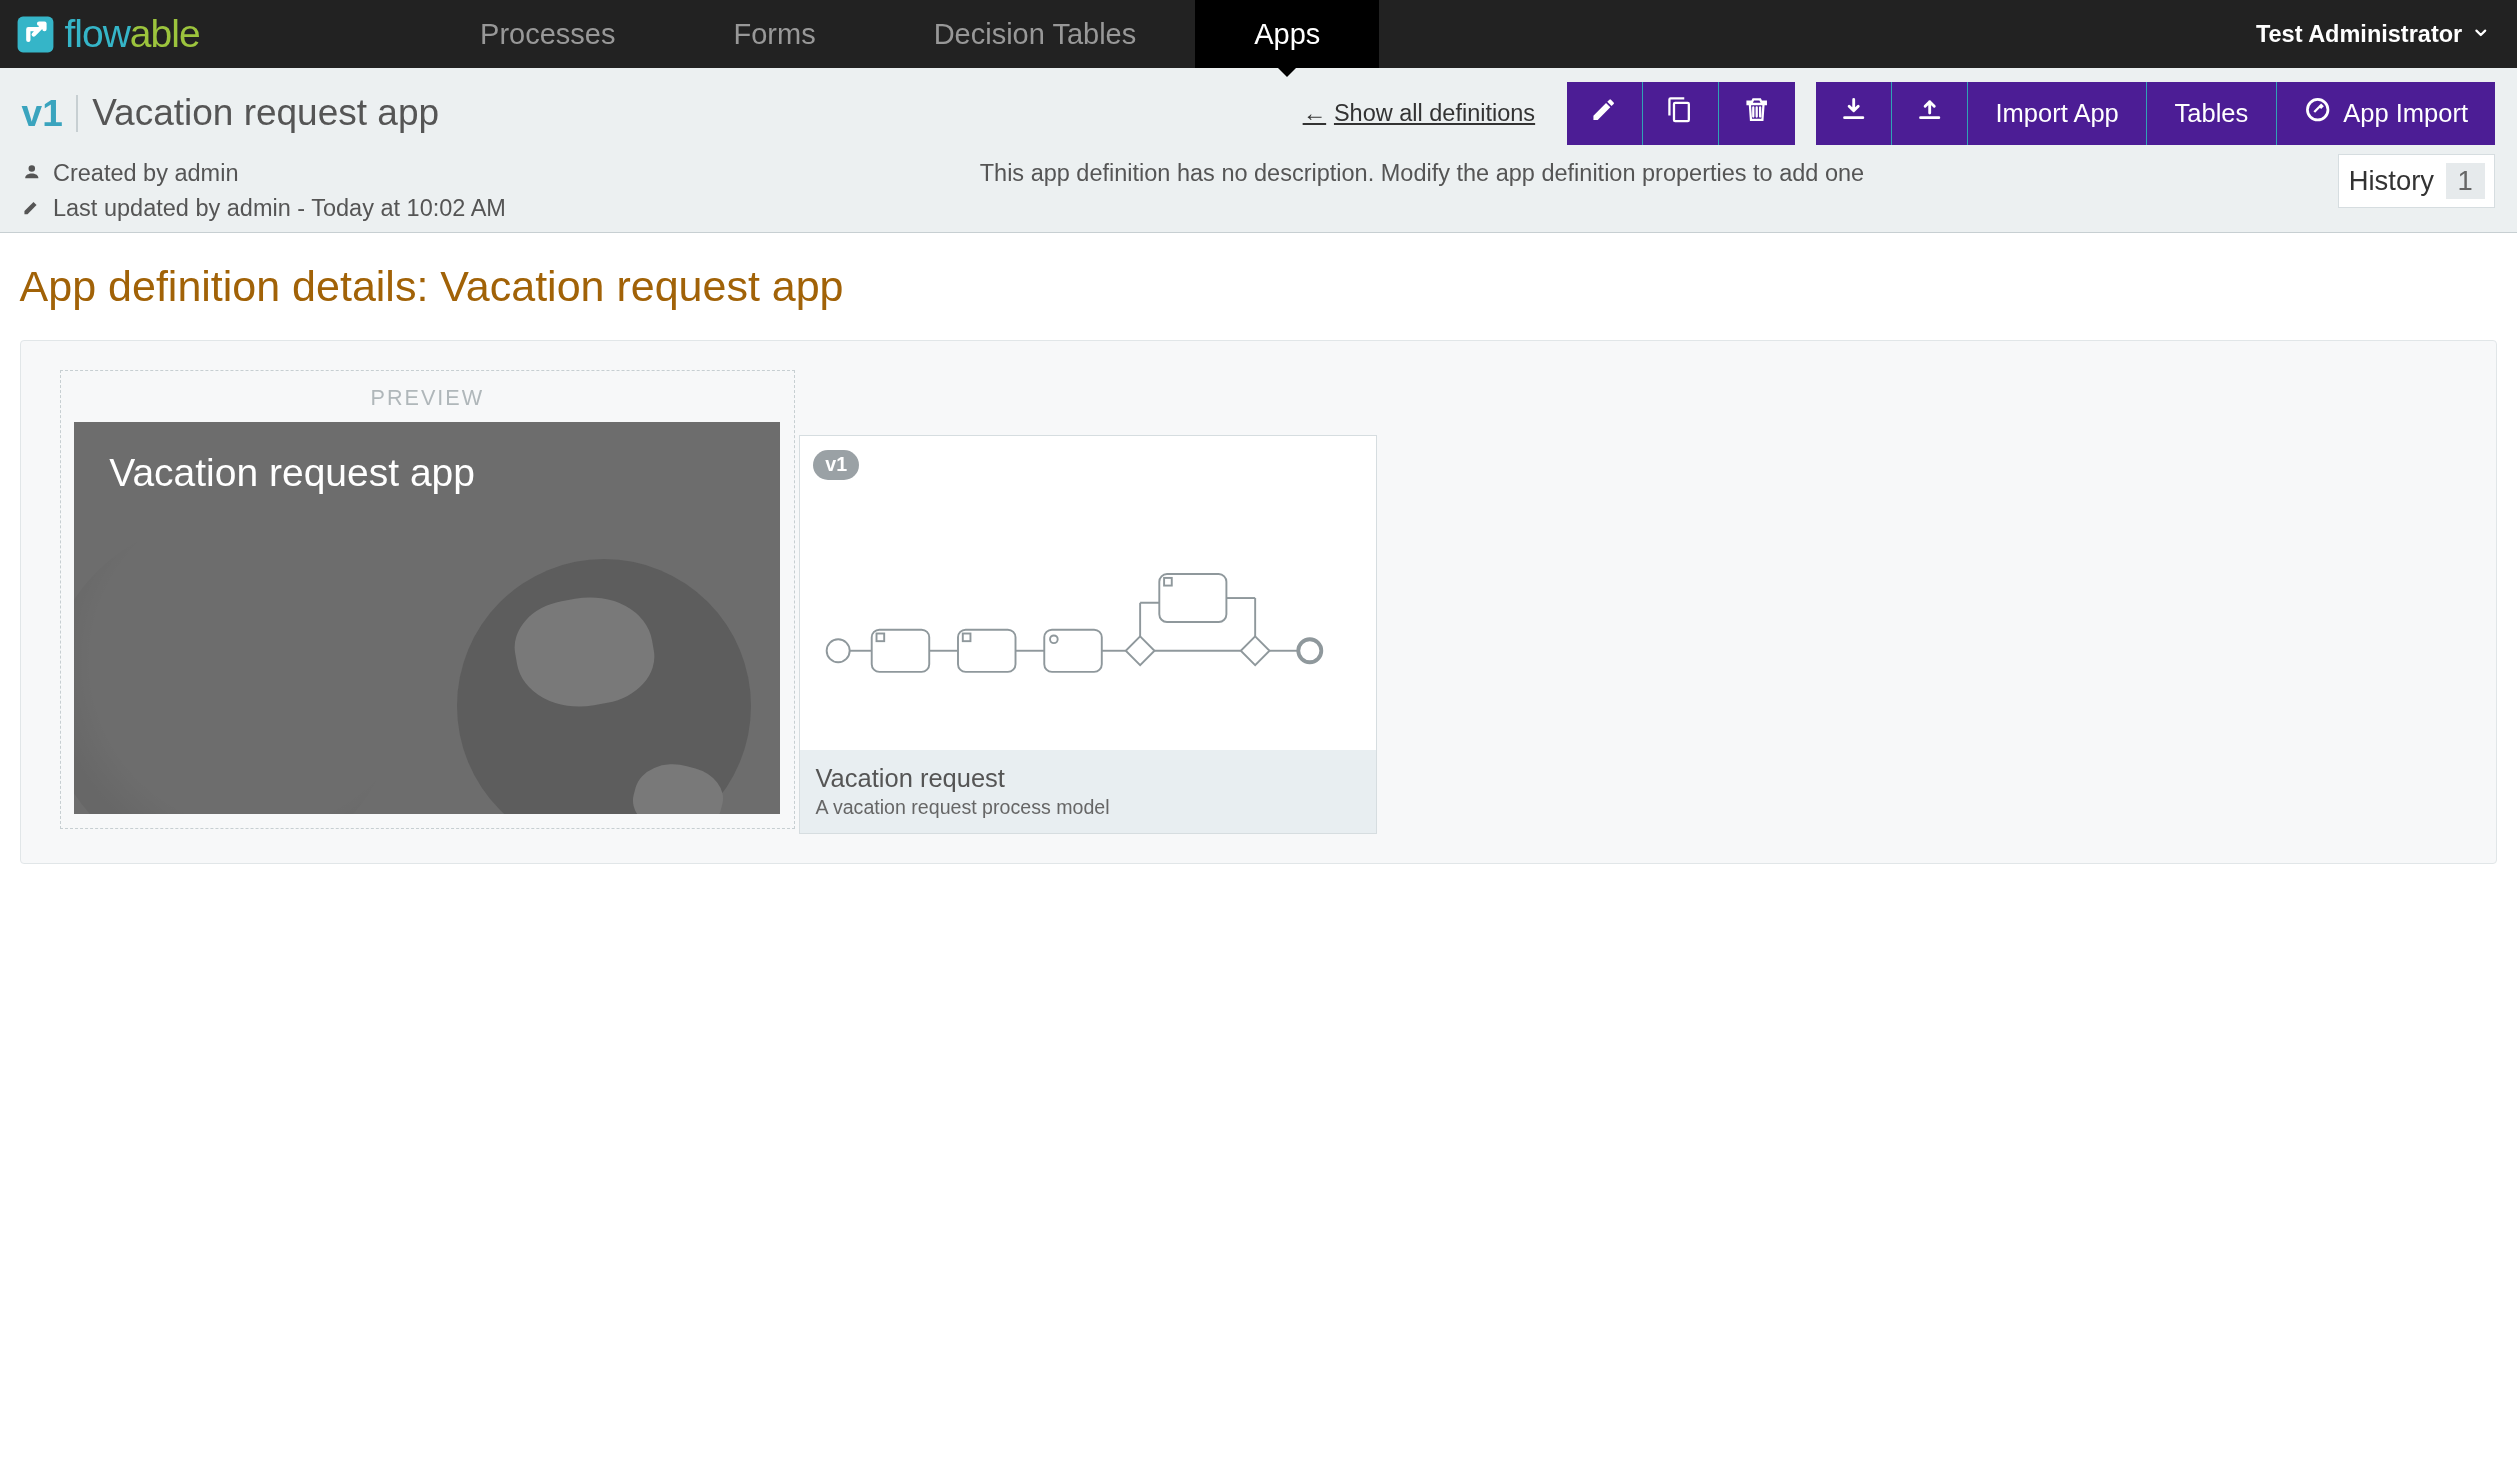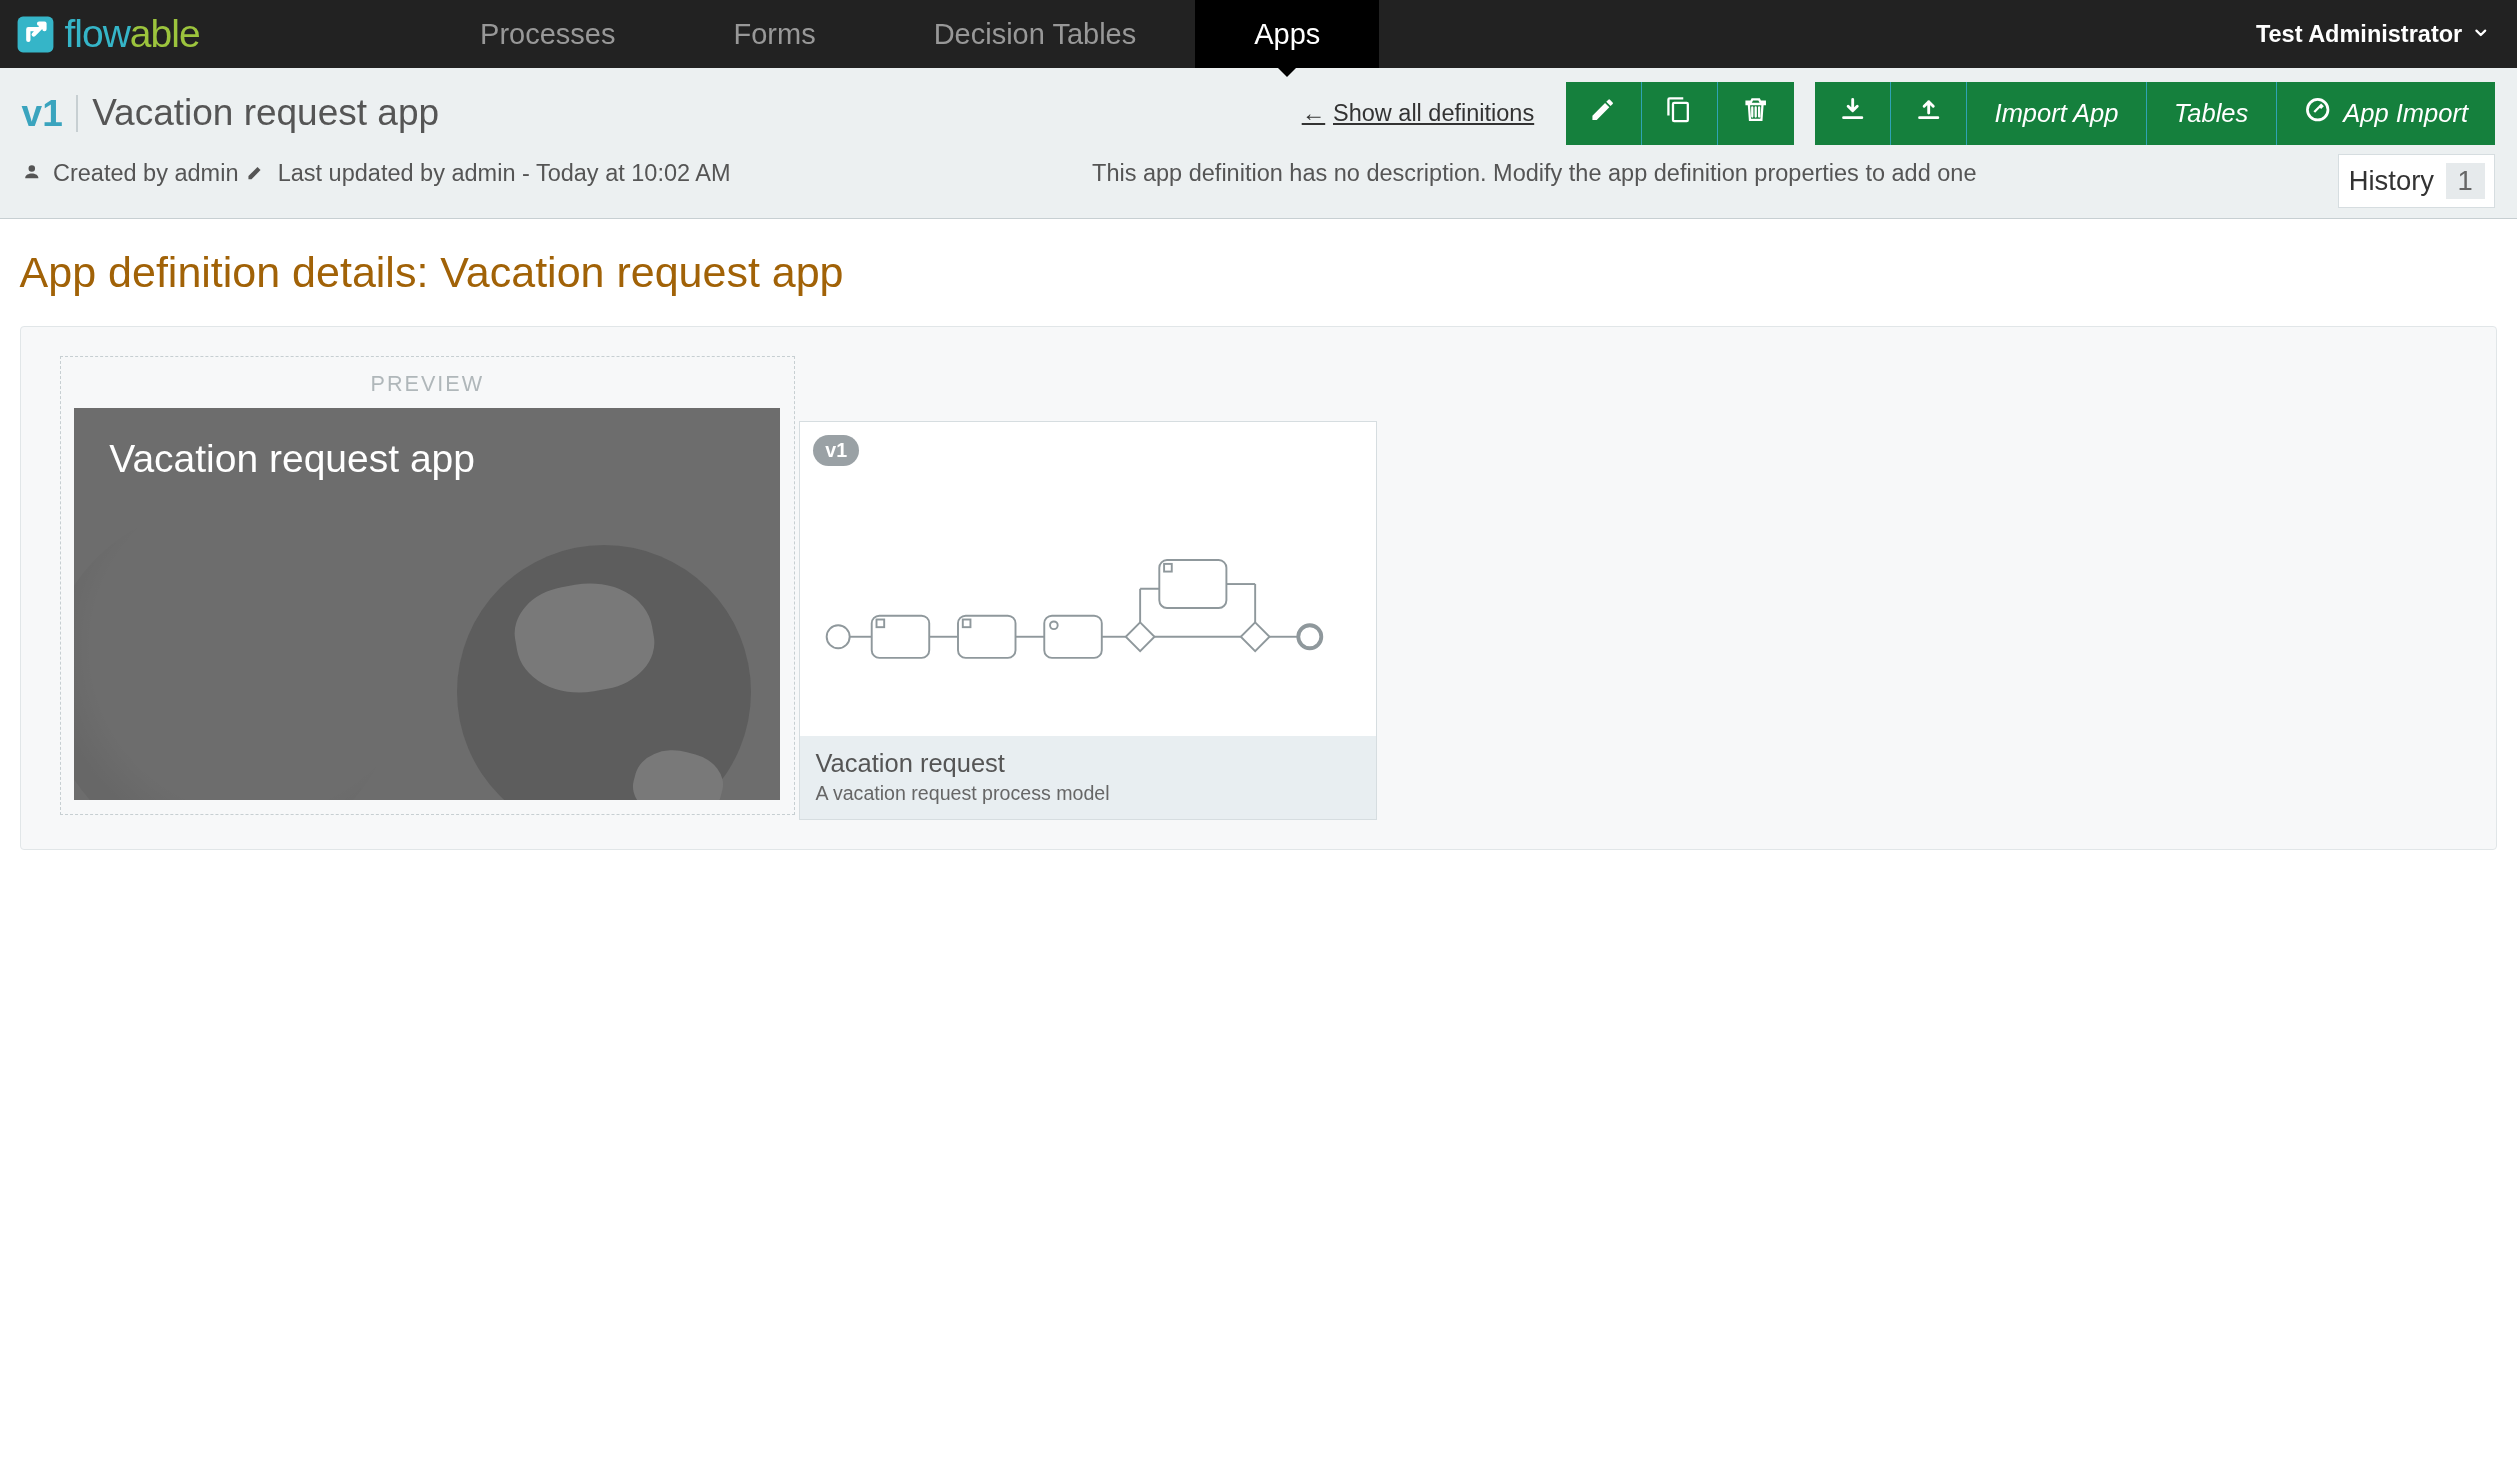--- a/index.html
+++ b/index.html
@@ -94,47 +94,46 @@
   .show-all {
     color: #333;
     font-size: 23.5px;
     text-decoration: underline;
     margin-right: 25.5px;
     cursor: pointer;
     display:flex; align-items:center; gap:7.8px;
   }
   .btn-group { display:flex; }
   .btn {
-    background: #15803d;
+    background: #4c1d95;
     color: #fff;
     height: 63px;
     min-width: 76px;
     display: flex;
     align-items: center;
     justify-content: center;
     padding: 0 27.4px;
     font-size: 25.5px;
     cursor: pointer;
     border-right: 1px solid #2fa3b5;
-    font-style: italic;
   }
   .btn:last-child { border-right: none; }
   .btn.icon-only { padding: 0; width: 76px; }
   .btn svg { width: 27.4px; height: 27.4px; fill: #fff; }
   .app-editor-btn { gap: 11.8px; }
   .group-gap { width: 9.8px; }
 
   .subheader-row2 {
     display: flex;
     align-items: flex-start;
     margin-top: 15.7px;
     color: #555;
     font-size: 23.5px;
   }
-  .meta { display:flex; flex-direction:row; gap:7.8px; }
+  .meta { display:flex; flex-direction:column; gap:7.8px; }
   .meta-line { display:flex; align-items:center; gap:11.8px; }
   .meta-line svg { width:19.6px; height:19.6px; fill:#555; }
   .description-note { margin-left: auto; margin-right: auto; text-align:center;}
   .history-pill {
     background: #fff;
     border: 1px solid #d6dde0;
     padding: 7.8px 9.8px;
     font-size: 27.4px;
     color: #333;
     display:flex; align-items:center; gap:11.8px;

